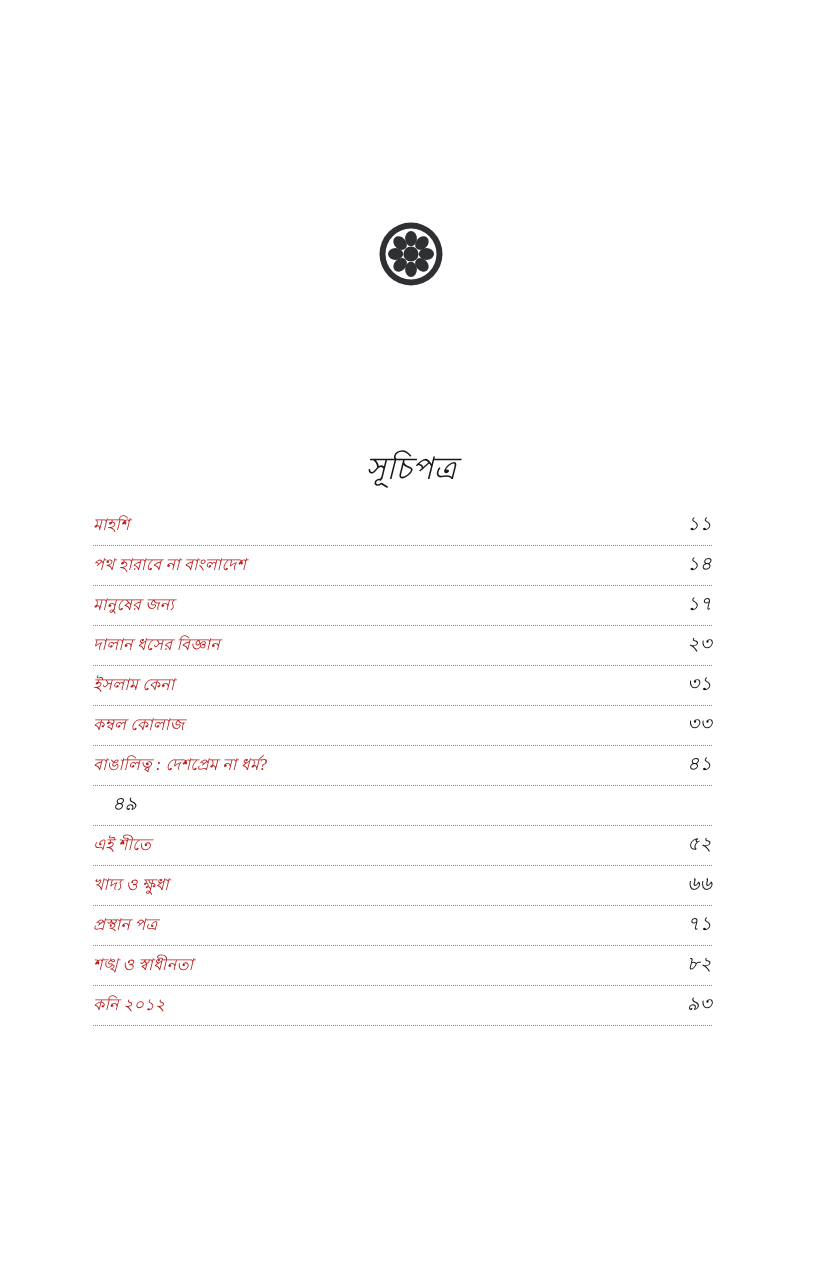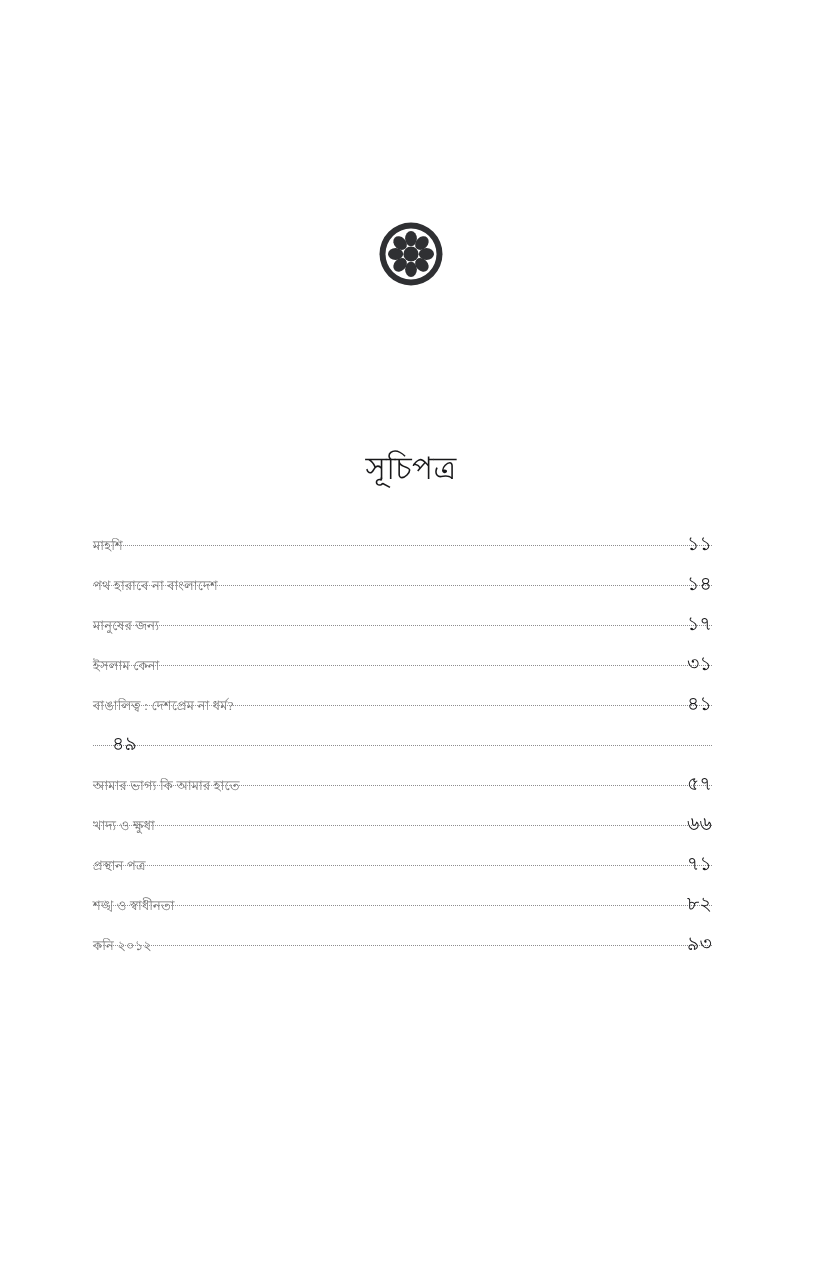--- a/index.html
+++ b/index.html
@@ -15,20 +15,21 @@
     overflow: hidden;
     font-family: "Liberation Serif", "DejaVu Serif", serif;
     color: #1b1b1b;
     -webkit-font-smoothing: antialiased;
   }
 
   .page {
     position: absolute;
     inset: 0;
     background: #ffffff;
+    font-style: italic;
   }
 
   
   .ornament-wrap {
     position: absolute;
     top: 222px;
     left: 0;
     width: 822px;
     display: flex;
     justify-content: center;
@@ -65,38 +66,37 @@
   .toc-row {
     display: flex;
     align-items: baseline;
     justify-content: space-between;
     height: 40px;
     box-sizing: border-box;
     border-bottom: 1px dotted #8d8d8f;
     padding: 0 0 2px 0;
   }
   .toc-row .entry-title {
-    font-size: 13px;
+    font-size: 16px;
     line-height: 36px;
-    color: #737373;
+    color: #b91c1c;
     white-space: nowrap;
     letter-spacing: 0.2px;
     font-family: "Liberation Serif", "DejaVu Serif", serif;
     text-align: right;
   }
   .toc-row .entry-page {
     font-size: 19px;
     line-height: 36px;
     color: #18181a;
     white-space: nowrap;
     min-width: 44px;
     text-align: right;
     letter-spacing: 0.2px;
     font-family: "Liberation Serif", "DejaVu Serif", serif;
-    margin-top: 20px;
   }
 </style>
 </head>
 <body>
 
 <div class="page">
 
   <div class="ornament-wrap">
     <svg class="ornament" viewBox="0 0 64 64" aria-hidden="true">
       <g fill="#2f3033">
@@ -125,33 +125,41 @@
       </div>
       <div class="toc-row">
         <span class="entry-title">পথ হারাবে না বাংলাদেশ</span>
         <span class="entry-page">১৪</span>
       </div>
       <div class="toc-row">
         <span class="entry-title">মানুষের জন্য</span>
         <span class="entry-page">১৭</span>
       </div>
       <div class="toc-row">
+        <span class="entry-title">দালান ধসের বিজ্ঞান</span>
+        <span class="entry-page">২৩</span>
+      </div>
+      <div class="toc-row">
         <span class="entry-title">ইসলাম কেনা</span>
         <span class="entry-page">৩১</span>
+      </div>
+      <div class="toc-row">
+        <span class="entry-title">কম্বল কোলাজ</span>
+        <span class="entry-page">৩৩</span>
       </div>
       <div class="toc-row">
         <span class="entry-title">বাঙালিত্ব : দেশপ্রেম না ধর্ম?</span>
         <span class="entry-page">৪১</span>
       </div>
       <div class="toc-row">
         <span class="entry-page">৪৯</span>
       </div>
       <div class="toc-row">
-        <span class="entry-title">আমার ভাগ্য কি আমার হাতে</span>
-        <span class="entry-page">৫৭</span>
+        <span class="entry-title">এই শীতে</span>
+        <span class="entry-page">৫২</span>
       </div>
       <div class="toc-row">
         <span class="entry-title">খাদ্য ও ক্ষুধা</span>
         <span class="entry-page">৬৬</span>
       </div>
       <div class="toc-row">
         <span class="entry-title">প্রস্থান পত্র</span>
         <span class="entry-page">৭১</span>
       </div>
       <div class="toc-row">

